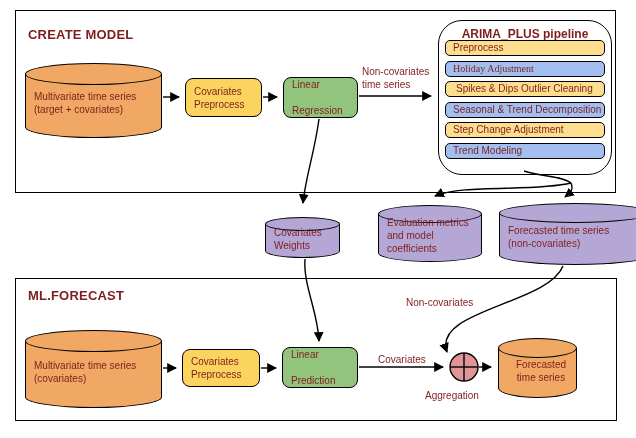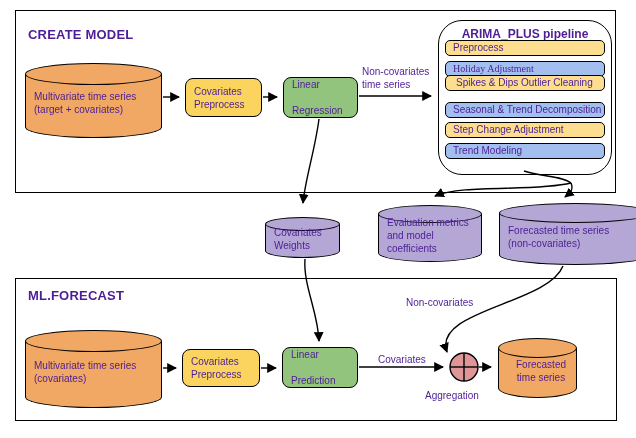--- a/index.html
+++ b/index.html
@@ -1,18 +1,18 @@
 <!DOCTYPE html>
 <html style="--orange: #F0A864; --yellow: #FAD45F; --green: #93C47D; --purple: #B4A7D6; --step-yellow: #FCDE8E; --step-blue: #A3BFEF; --aggregation-pink: #E09598; --line: #000000;"><head>
 <meta charset="utf-8">
 <style>
   html,body { margin:0; padding:0; background:#ffffff; }
   #canvas {
     position:relative; width:636px; height:438px; background:#fff;
-    font-family:"Liberation Sans","DejaVu Sans",sans-serif; color:#4c1d95;
+    font-family:"Liberation Sans","DejaVu Sans",sans-serif; color:#7f1d1d;
     overflow:hidden;
   }
   .abs { position:absolute; box-sizing:border-box; }
   .outer-box { border:1.6px solid #000; background:transparent; }
   .section-title { font-size:13px; font-weight:bold; letter-spacing:.2px; }
   
   .cyl { position:absolute; }
   .cyl .cyl-top {
     position:absolute; left:0; top:0; width:100%; height:calc(var(--ry)*2);
     border-radius:50%; border:1.2px solid #000; box-sizing:border-box; z-index:2;
@@ -82,21 +82,21 @@
 
   <div class="edge-label" style="left:362px;top:65px;">
     <div>Non-covariates</div>
     <div>time series</div>
   </div>
 
   <div class="pipeline" style="left:438px;top:20px;width:172px;height:153px;">
     <div class="pipe-title">ARIMA_PLUS pipeline</div>
     <div class="step step-yellow" style="top:19px;">Preprocess</div>
     <div class="step step-blue" style="top:39.5px;font-family:Liberation Serif, serif;">Holiday Adjustment</div>
-    <div class="step step-yellow" style="top:54px;padding-left:10px;">Spikes &amp; Dips Outlier Cleaning</div>
+    <div class="step step-yellow" style="top:60px;padding-left:10px;">Spikes &amp; Dips Outlier Cleaning</div>
     <div class="step step-blue" style="top:80.5px;">Seasonal &amp; Trend Decomposition</div>
     <div class="step step-yellow" style="top:101px;">Step Change Adjustment</div>
     <div class="step step-blue" style="top:121.5px;">Trend Modeling</div>
   </div>
 
   <div class="cyl fill-purple" style="left:265px;top:217px;width:75px;height:41px;--ry:7px;">
     <div class="cyl-top"></div>
     <div class="cyl-body"></div>
     <div class="label">
       <span>Covariates</span>

